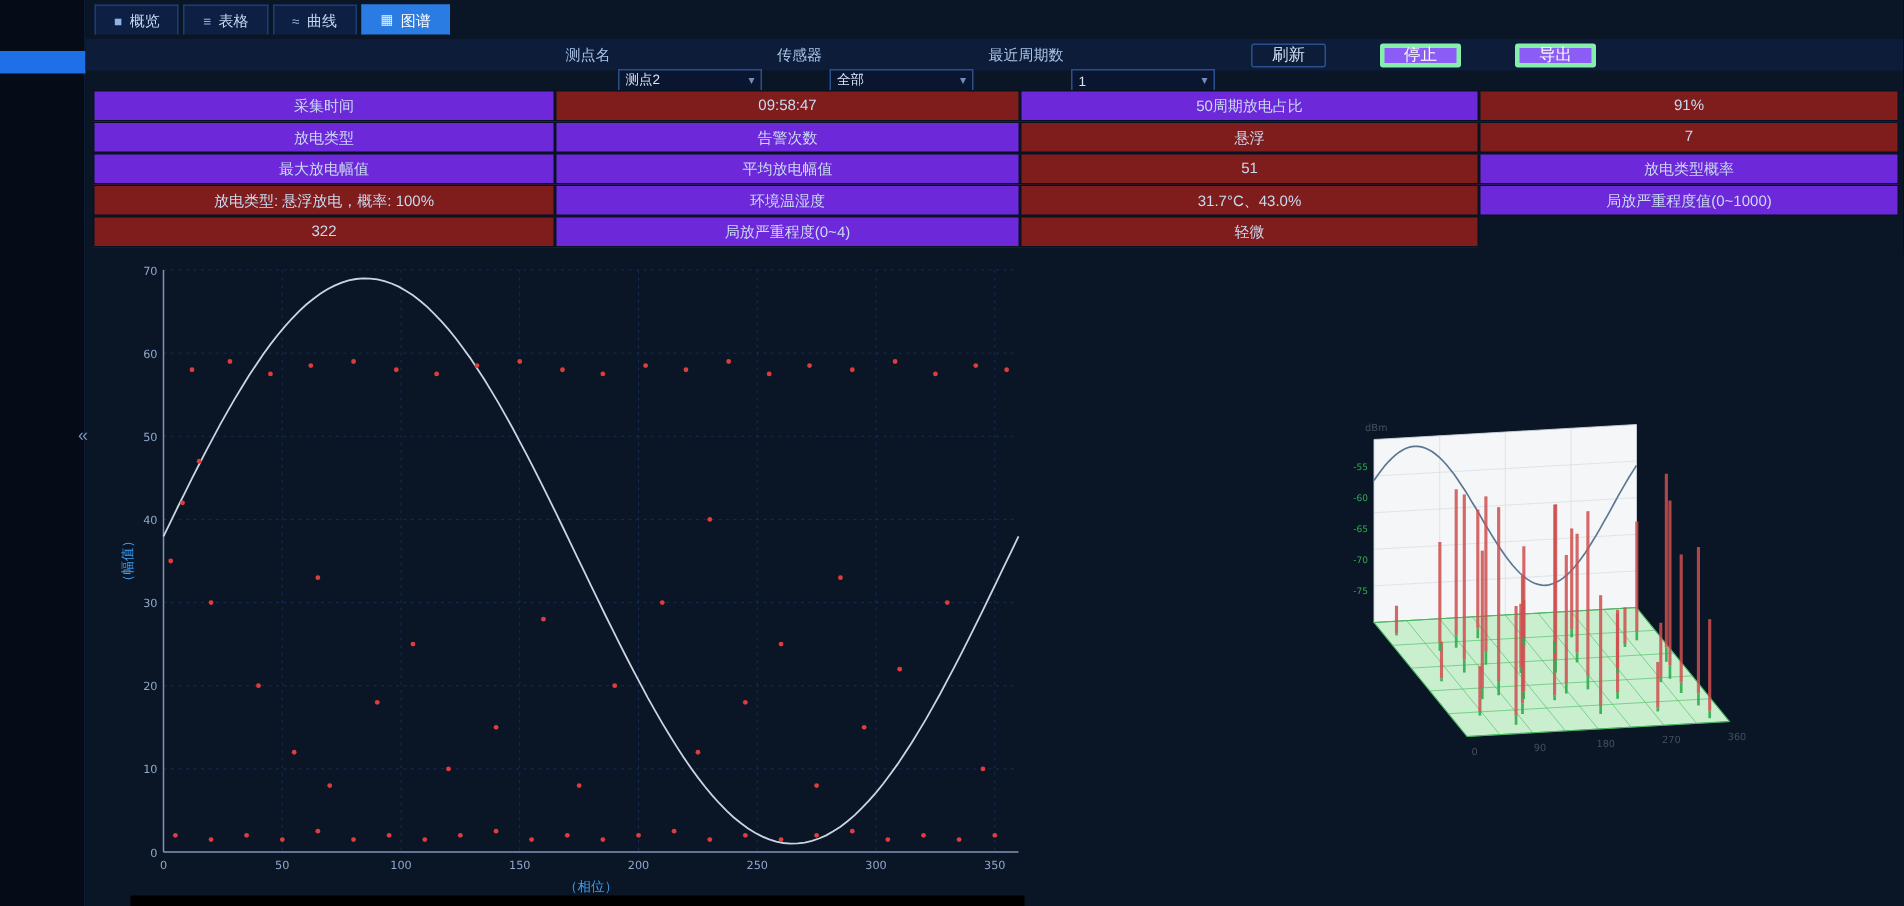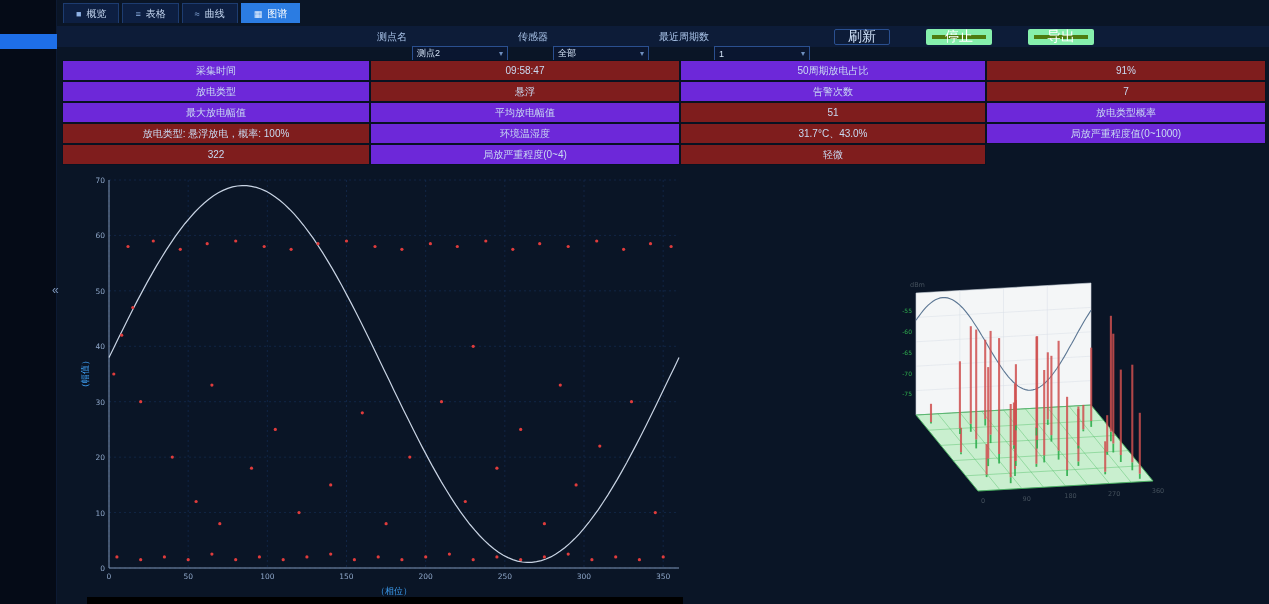--- a/index.html
+++ b/index.html
@@ -26,24 +26,24 @@
 
   
   .toolbar { position:absolute; left:0; top:26px; right:0; height:21px; background:#0d1c38;
              display:flex; align-items:center; gap:10px; padding-left:320px; }
   .fgroup { display:flex; align-items:center; gap:5px; }
   .flabel { font-size:10px; color:#a9c3e8; white-space:nowrap; }
   .fselect { width:96px; height:15px; background:#0a1630; border:1px solid #2a4f8f; color:#d5e4f7;
              font-size:9px; display:flex; align-items:center; justify-content:space-between;
              padding:0 4px; cursor:pointer;margin-top:34px; }
   .fselect .caret { color:#6f8fbf; font-size:8px; }
-  .btn { height:16px; padding:0 13px; font-size:14px; display:flex; align-items:center;
+  .btn { height:16px; padding:0 13px; font-size:11px; display:flex; align-items:center;
          border-radius:2px; cursor:pointer; white-space:nowrap; }
   .btn.ghost { background:transparent; border:1px solid #2a4f8f; color:#cfe0f7; margin-left:14px; }
-  .btn.primary { background:#4d7c0f; border:6px solid #86efac; color:#fff; margin-left:26px; }
+  .btn.primary { background:#8b5cf6; border:3px solid #86efac; color:#fff; margin-left:26px; }
 
   
   .dtable { position:absolute; left:5px; top:60px; right:3px; display:grid;
             grid-template-columns:308px 310px 306px 1fr; }
   .cell { height:21px; display:flex; align-items:center; justify-content:center;
           font-size:10px; color:#c9daf2; border:1px solid #081222; }
   .cell.k { background:#6d28d9; }
   .cell.v { background:#7f1d1d; }
 
   
@@ -128,22 +128,22 @@
       <div class="btn primary">导出</div>
     </div>
 
     <div class="dtable">
       <div class="cell k">采集时间</div>
       <div class="cell v">09:58:47</div>
       <div class="cell k">50周期放电占比</div>
       <div class="cell v">91%</div>
 
       <div class="cell k">放电类型</div>
+      <div class="cell k">告警次数</div>
       <div class="cell v">悬浮</div>
-      <div class="cell k">告警次数</div>
       <div class="cell v">7</div>
 
       <div class="cell k">最大放电幅值</div>
       <div class="cell k">平均放电幅值</div>
       <div class="cell v">51</div>
 
       <div class="cell k">放电类型概率</div>
       <div class="cell v">放电类型: 悬浮放电，概率: 100%</div>
       <div class="cell k">环境温湿度</div>
       <div class="cell v">31.7°C、43.0%</div>

